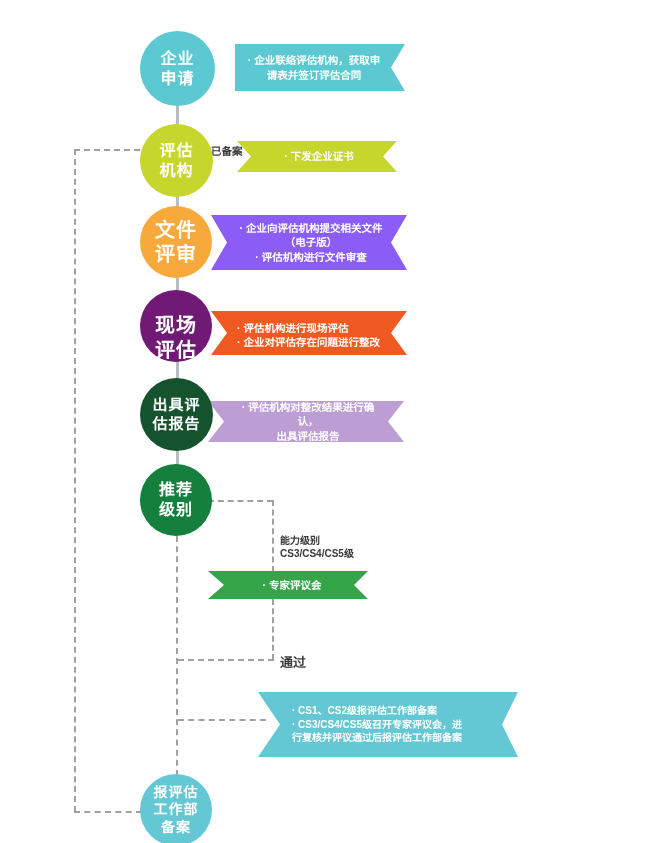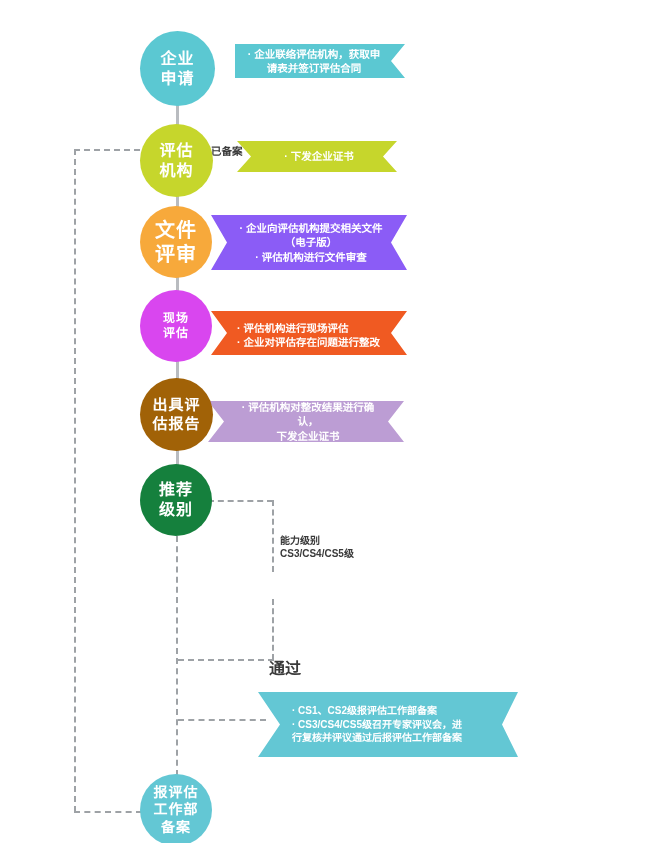--- a/index.html
+++ b/index.html
@@ -98,42 +98,42 @@
   <div class="node" style="left:140px;top:124px;width:73px;height:73px;background:#C6D62C;font-size:16px;">
     <span class="node-label">评估
 机构</span>
   </div>
 
   <div class="node" style="left:140px;top:206px;width:72px;height:72px;background:#F7A93B;font-size:20px;">
     <span class="node-label">文件
 评审</span>
   </div>
 
-  <div class="node" style="left:140px;top:290px;width:72px;height:72px;background:#d946ef;font-size:12px;">
+  <div class="node" style="left:140px;top:290px;width:72px;height:72px;background:#701a75;font-size:20px;align-items:flex-end;">
     <span class="node-label">现场
 评估</span>
   </div>
 
-  <div class="node" style="left:140px;top:378px;width:73px;height:73px;background:#a16207;font-size:15px;">
+  <div class="node" style="left:140px;top:378px;width:73px;height:73px;background:#14532d;font-size:15px;">
     <span class="node-label">出具评
 估报告</span>
   </div>
 
   <div class="node" style="left:140px;top:464px;width:72px;height:72px;background:#15803d;font-size:16px;">
     <span class="node-label">推荐
 级别</span>
   </div>
 
   <div class="node" style="left:140px;top:774px;width:72px;height:72px;background:#63C7D4;font-size:14px;">
     <span class="node-label">报评估
 工作部
 备案</span>
   </div>
 
-  <div class="banner" style="left:235px;top:44px;width:170px;height:34px;background:#5BC8D2;font-size:10.5px;
+  <div class="banner" style="left:235px;top:44px;width:170px;height:47px;background:#5BC8D2;font-size:10.5px;
               text-align:center;padding:0 20px 0 8px;
               clip-path:polygon(0 0,100% 0,calc(100% - 14px) 50%,100% 100%,0 100%);">
     <span class="banner-text">· 企业联络评估机构，获取申
 请表并签订评估合同</span>
   </div>
 
   <div class="banner" style="left:237px;top:141px;width:160px;height:31px;background:#C6D62C;font-size:10.5px;
               text-align:center;padding:0 18px 0 22px;
               clip-path:polygon(0 0,100% 0,calc(100% - 14px) 50%,100% 100%,0 100%,14px 50%);">
     <span class="banner-text">· 下发企业证书</span>
@@ -151,38 +151,43 @@
               text-align:left;padding:4px 20px 0 26px;
               clip-path:polygon(0 0,100% 0,calc(100% - 16px) 50%,100% 100%,0 100%,16px 50%);">
     <span class="banner-text">· 评估机构进行现场评估
 · 企业对评估存在问题进行整改</span>
   </div>
 
   <div class="banner" style="left:208px;top:401px;width:196px;height:41px;background:#BC9DD4;font-size:10.5px;
               text-align:center;padding:0 20px 0 24px;
               clip-path:polygon(0 0,100% 0,calc(100% - 16px) 50%,100% 100%,0 100%,16px 50%);">
     <span class="banner-text">· 评估机构对整改结果进行确认，
-下发企业证书</span>
+出具评估报告</span>
   </div>
 
+  <div class="banner" style="left:208px;top:571px;width:160px;height:28px;background:#35A54A;font-size:10.5px;
+              text-align:center;padding:0 18px 0 26px;
+              clip-path:polygon(0 0,100% 0,calc(100% - 14px) 50%,100% 100%,0 100%,16px 50%);">
+    <span class="banner-text">· 专家评议会</span>
+  </div>
 
   <div class="banner" style="left:258px;top:692px;width:260px;height:65px;background:#63C7D4;font-size:10px;
               text-align:left;padding:0 20px 0 34px;
               clip-path:polygon(0 0,100% 0,calc(100% - 16px) 50%,100% 100%,0 100%,22px 50%);">
     <span class="banner-text">· CS1、CS2级报评估工作部备案
 · CS3/CS4/CS5级召开专家评议会，进
     行复核并评议通过后报评估工作部备案</span>
   </div>
 
   <div class="edge-label" style="left:211px;top:131px;font-size:10.5px;">
     <span>已备案</span>
   </div>
 
   <div class="edge-label" style="left:280px;top:521px;font-size:10px;">
     <span>能力级别
 CS3/CS4/CS5级</span>
   </div>
 
-  <div class="edge-label" style="left:269px;top:638px;font-size:16px;">
+  <div class="edge-label" style="left:280px;top:638px;font-size:13px;">
     <span>通过</span>
   </div>
 
 </div>
 
 </body></html>

